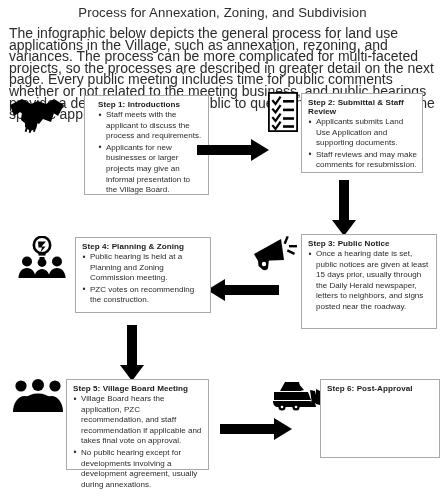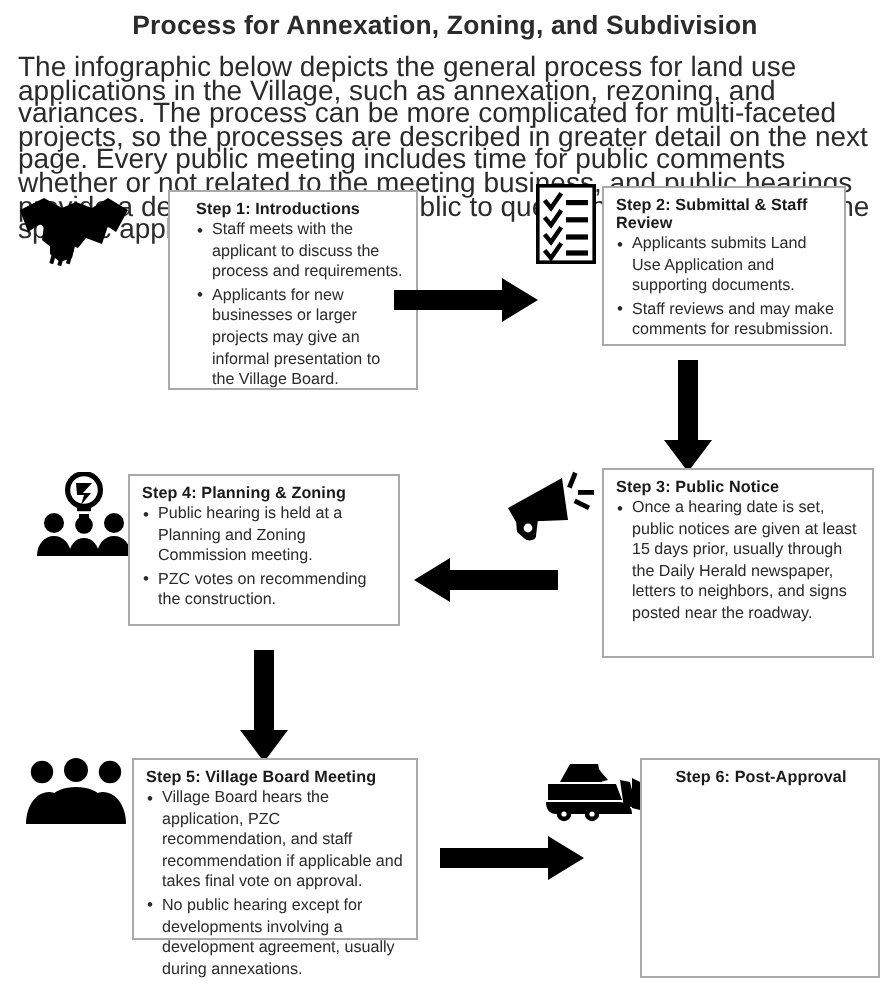--- a/index.html
+++ b/index.html
@@ -20,21 +20,21 @@
     background: #ffffff;
   }
 
   
   .doc-title {
     position: absolute;
     left: 0; top: 5px;
     width: 445px;
     text-align: center;
     font-size: 13.2px;
-    font-weight: 700;
+    font-weight: 400;
     color: #2b2b2b;
     letter-spacing: 0.1px;
   }
   .intro {
     position: absolute;
     left: 9px; top: 28px;
     width: 428px;
     font-size: 14px;
     line-height: 11.6px;
     color: #2b2b2b;
@@ -182,21 +182,21 @@
       <rect x="21.5" y="21" width="5" height="2"></rect>
       <circle cx="24" cy="26.5" r="4.4"></circle>
       <path d="M16.5 42 c0-5.5 3.4-9 7.5-9 s7.5 3.5 7.5 9 z"></path>
       <circle cx="9" cy="25.5" r="5"></circle>
       <path d="M0.5 42 c0-6 3.8-10 8.5-10 s8.5 4 8.5 10 z"></path>
       <circle cx="39" cy="25.5" r="5"></circle>
       <path d="M30.5 42 c0-6 3.8-10 8.5-10 s8.5 4 8.5 10 z"></path>
     </svg>
   </span>
 
-  <div class="step-box" style="left:64px; top:237px; width:136px; height:76px;">
+  <div class="step-box" style="left:75px; top:237px; width:136px; height:76px;">
     <div class="step-title">Step 4: Planning &amp; Zoning</div>
     <ul class="bullets">
       <li>Public hearing is held at a Planning and Zoning Commission meeting.</li>
       <li>PZC votes on recommending the construction.</li>
     </ul>
   </div>
 
   <span class="arrow" style="left:120px; top:325px; width:24px; height:56px;">
     <svg width="24" height="56" viewBox="0 0 24 56">
       <polygon points="7,0 17,0 17,40 24,40 12,56 0,40 7,40" fill="#000"></polygon>
@@ -236,17 +236,17 @@
       <path d="M44 10 l4 2 v14 l-4 -1 z"></path>
       <path d="M1 22 h36 c5 0 7 3 7 6 H6 c-3 0-5-2-5-6 z"></path>
       <circle cx="10" cy="28" r="3.6"></circle>
       <circle cx="24" cy="28" r="3.6"></circle>
       <circle cx="10" cy="28" r="1.3" fill="#fff"></circle>
       <circle cx="24" cy="28" r="1.3" fill="#fff"></circle>
       <path d="M16 6 l10 -2 l6 7 l-4 1 z"></path>
     </svg>
   </span>
 
-  <div class="step-box" style="left:320px; top:379px; width:120px; height:110px;text-align:center;">
+  <div class="step-box" style="left:320px; top:379px; width:120px; height:79px;">
     <div class="step-title">Step 6: Post-Approval</div>
   </div>
 
 </div>
 
 </body></html>

